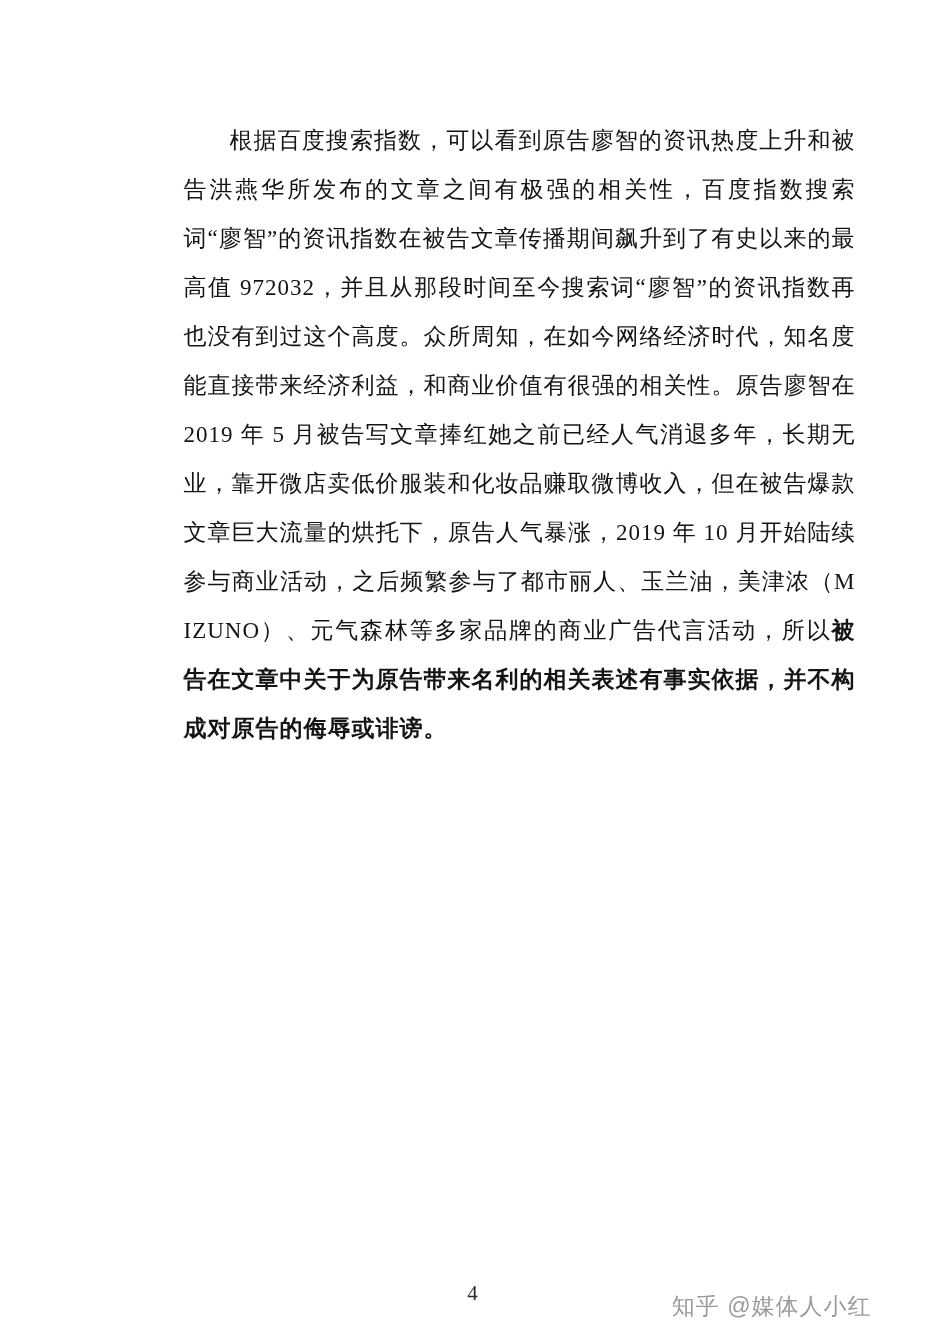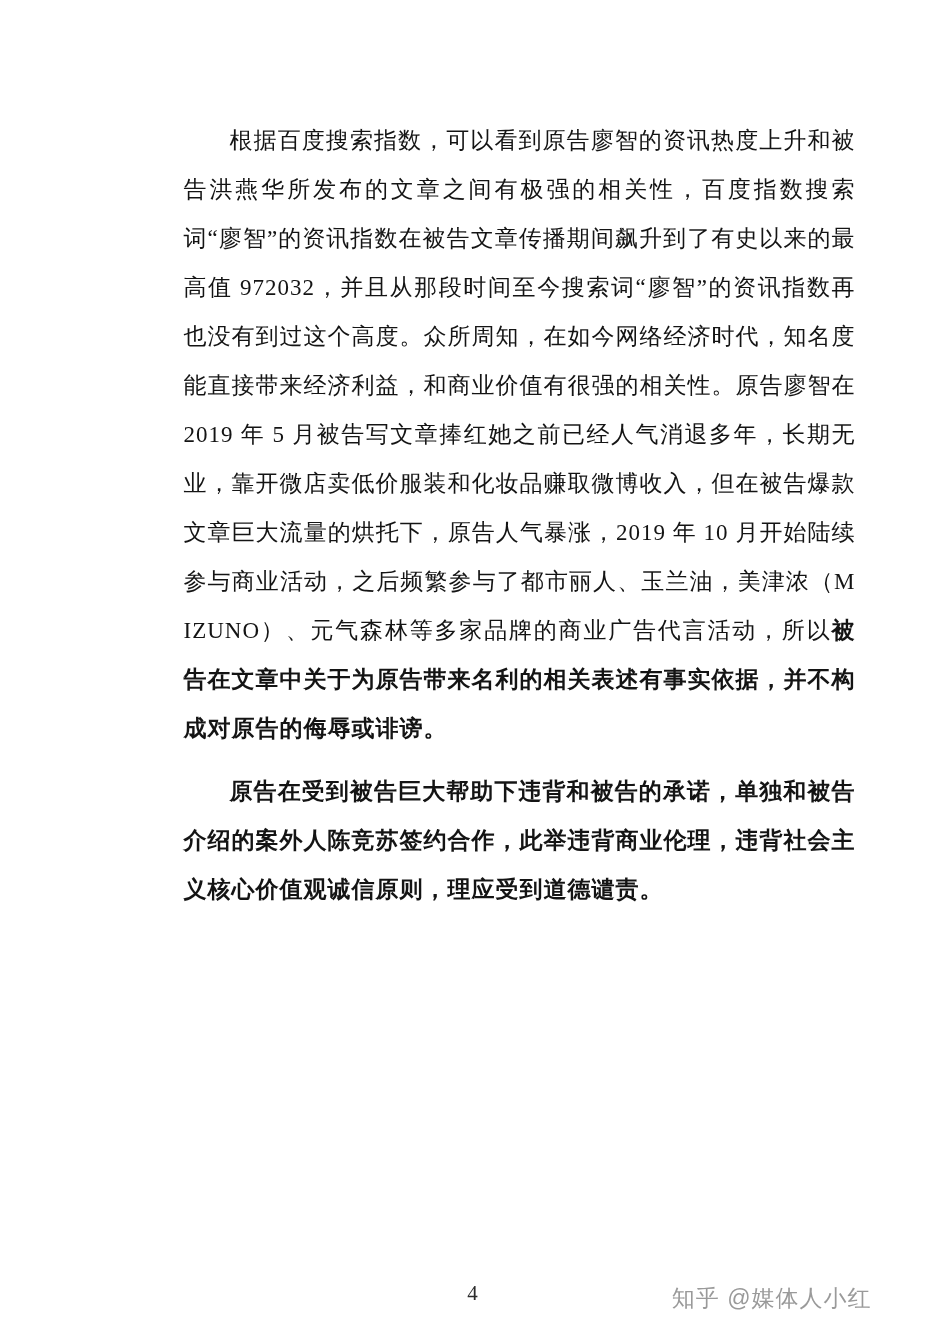--- a/index.html
+++ b/index.html
@@ -42,34 +42,33 @@
     left: 0;
     width: 100%;
     text-align: center;
     font-size: 21px;
     color: #2b2b2b;
   }
 
   .watermark {
     position: absolute;
     right: 30px;
-    bottom: 22px;
+    bottom: 14px;
     font-size: 23px;
     color: #9a9a9a;
     font-family: "Liberation Sans", "DejaVu Sans", sans-serif;
     letter-spacing: 1px;
   }
 </style>
 </head>
 <body>
 
 <div class="page">
 
   <div class="content">
       <p class="para"><span>根据百度搜索指数，可以看到原告廖智的资讯热度上升和被告洪燕华所发布的文章之间有极强的相关性，百度指数搜索词“廖智”的资讯指数在被告文章传播期间飙升到了有史以来的最高值 972032，并且从那段时间至今搜索词“廖智”的资讯指数再也没有到过这个高度。众所周知，在如今网络经济时代，知名度能直接带来经济利益，和商业价值有很强的相关性。原告廖智在 2019 年 5 月被告写文章捧红她之前已经人气消退多年，长期无业，靠开微店卖低价服装和化妆品赚取微博收入，但在被告爆款文章巨大流量的烘托下，原告人气暴涨，2019 年 10 月开始陆续参与商业活动，之后频繁参与了都市丽人、玉兰油，美津浓（MIZUNO）、元气森林等多家品牌的商业广告代言活动，所以</span><span class="seg-bold">被告在文章中关于为原告带来名利的相关表述有事实依据，并不构成对原告的侮辱或诽谤。</span></p>
-      <p class="para last"><span class="seg-bold">原告在受到被告巨大帮助下违背和被告的承诺，单独和被告介绍的案外人陈竞苏签约合作，此举违背商业伦理，违背社会主义核心价值观诚信原则，理应受到道德谴责。</span></p>
     </div>
 
   <div class="page-number">4</div>
 
   <div class="watermark">知乎 @媒体人小红</div>
 
 </div>
 
 </body></html>

